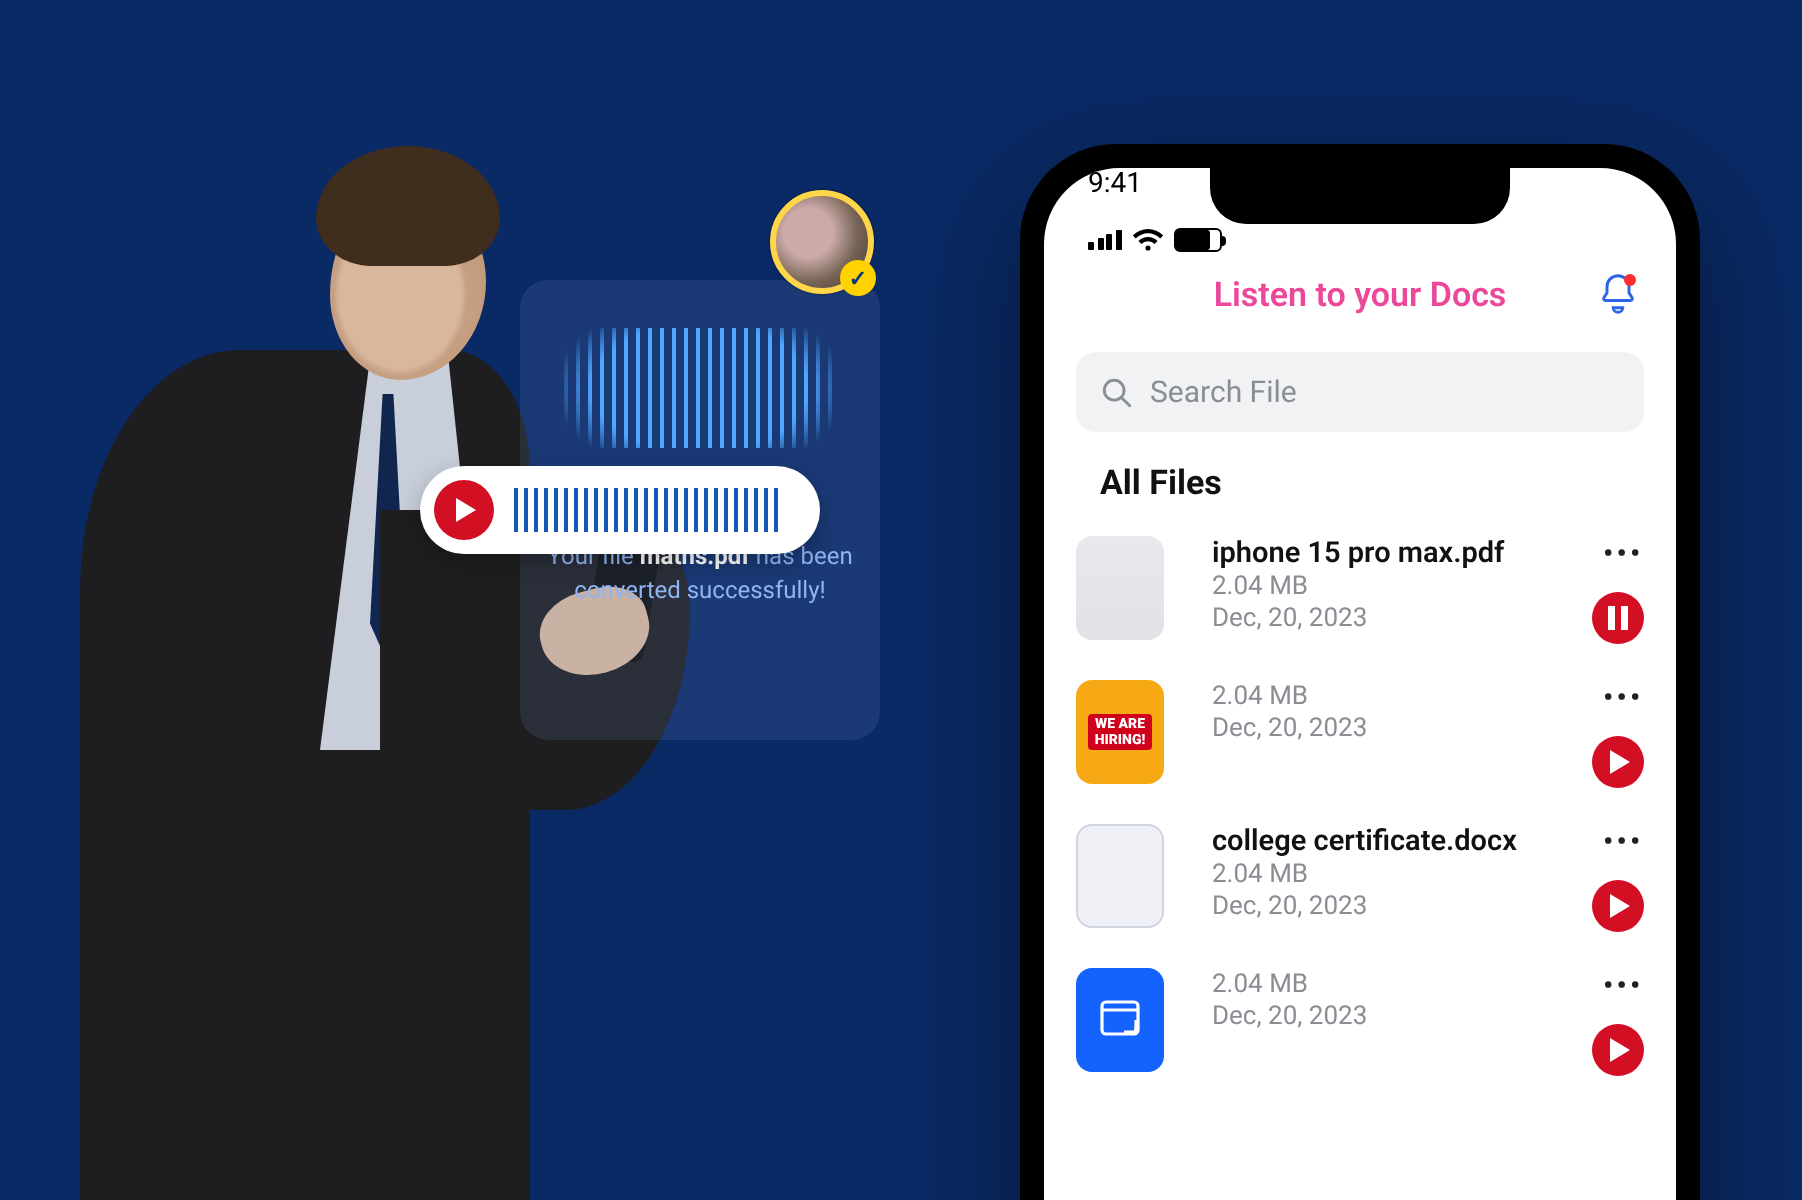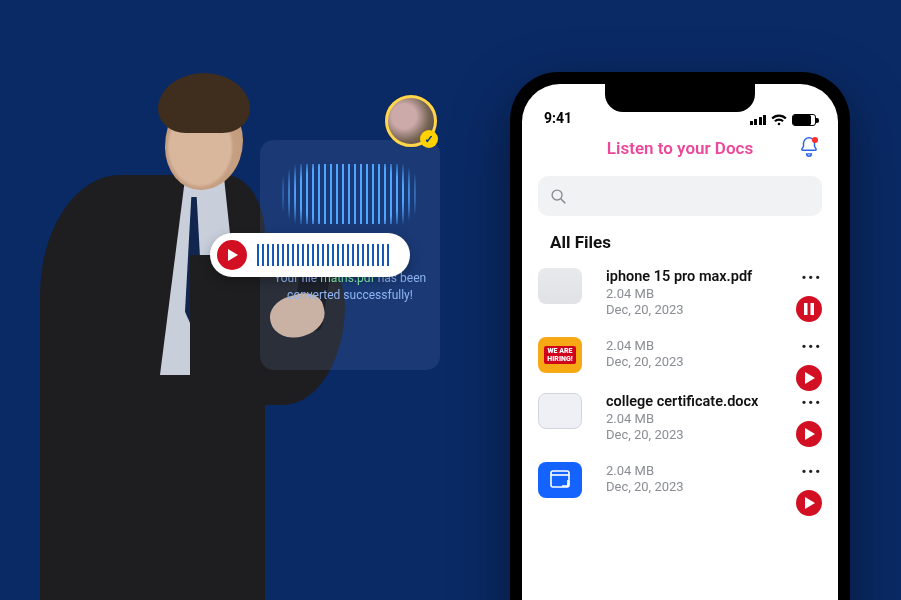--- a/index.html
+++ b/index.html
@@ -34,40 +34,40 @@
   background-image: radial-gradient(circle at 35% 40%, #caa 0 30%, #765 60%, #433 100%); }
 .avatar-badge .tick { position:absolute; right:-4px; bottom:-4px; width:18px; height:18px;
   background:#ffd200; border-radius:50%; display:flex; align-items:center; justify-content:center;
   font-size:11px; color:#083a7a; font-weight:900; }
 .card .wave-big { width:140px; height:60px; margin-top:6px;
   background: repeating-linear-gradient(to right,
      rgba(96,176,255,.0) 0 2px, #4ea6ff 2px 4px, rgba(96,176,255,.0) 4px 6px);
   -webkit-mask: radial-gradient(ellipse 70% 100% at 50% 50%, #000 55%, transparent 75%);
           mask: radial-gradient(ellipse 70% 100% at 50% 50%, #000 55%, transparent 75%); }
 .card .msg { margin-top:46px; font-size:12px; text-align:center; color:#8fb4f2; line-height:1.4; }
-.card .msg b { color:#86efac; font-weight:400; }
+.card .msg b { color:#ffffff; font-weight:700; }
 
 .pill { position:absolute; left:210px; top:193px; width:200px; height:44px;
   background:#fff; border-radius:30px; display:flex; align-items:center; padding:0 12px 0 7px;
   box-shadow:0 4px 12px rgba(0,0,0,.25); }
 .playcircle { width:30px; height:30px; border-radius:50%; background:#d31023;
   display:flex; align-items:center; justify-content:center; flex-shrink:0; }
 .playcircle svg, .action-btn svg { display:block; }
 .pill .mini-wave { flex:1; height:22px; margin:0 8px;
   background: repeating-linear-gradient(to right,
      transparent 0 2px, #1558b6 2px 4px, transparent 4px 5px); }
 
 
 .phone { position:absolute; left:510px; top:72px; width:340px; height:680px;
   background:#000; border-radius:48px; padding:12px; box-shadow:0 20px 60px rgba(0,0,0,.45); }
 .screen { width:100%; height:100%; background:#fff; border-radius:38px; overflow:hidden; position:relative; }
 .notch { position:absolute; top:0; left:50%; transform:translateX(-50%);
   width:150px; height:28px; background:#000; border-radius:0 0 18px 18px; z-index:5; }
-.statusbar { height:42px; display:flex; align-items:flex-end; justify-content:space-between;
-  padding:0 22px; font-size:14px; font-weight:700; color:#000; }
+.statusbar { height:42px; display:flex; align-items:flex-start; justify-content:space-between;
+  padding:0 22px; font-size:14px; font-weight:400; color:#000;flex-direction:column; }
 .statusbar .right { display:flex; align-items:center; gap:5px; }
 .sig { display:flex; align-items:flex-end; gap:1.5px; }
 .sig span { width:3px; background:#000; border-radius:.5px; }
 .batt { width:24px; height:12px; border:1.5px solid #000; border-radius:3px; position:relative; }
 .batt::after { content:""; position:absolute; right:-3.5px; top:3px; width:2.5px; height:5px; background:#000; border-radius:0 2px 2px 0; }
 .batt i { display:block; width:80%; height:100%; background:#000; border-radius:1.5px; }
 
 .appbar { display:flex; align-items:center; justify-content:center; height:44px; position:relative; }
 .appbar-title { font-size:17px; font-weight:600; color:#ec4899; }
 .bell { position:absolute; right:18px; top:10px; width:22px; height:22px; }
@@ -75,21 +75,21 @@
 
 .search { margin:6px 16px 0; height:40px; background:#f1f2f4; border-radius:10px;
   display:flex; align-items:center; padding:0 12px; gap:8px; color:#8a8d93; font-size:15px; }
 .search svg { flex-shrink:0; }
 .search input { border:none; background:transparent; outline:none; font-size:15px; color:#333; width:100%; }
 .search input::placeholder { color:#8a8d93; }
 
 .section-title { font-size:17px; font-weight:700; margin:16px 28px 6px; color:#111; }
 
 .row { display:flex; align-items:flex-start; padding:10px 16px; gap:24px; position:relative; }
-.thumb { width:44px; height:36px; border-radius:8px; flex-shrink:0; background:#d8dadf;
+.thumb { width:44px; height:52px; border-radius:8px; flex-shrink:0; background:#d8dadf;
   display:flex; align-items:center; justify-content:center; }
 .thumb.doc { background:linear-gradient(#e8e9ec,#e0e2e6); }
 .thumb.hiring { background:#f7a915; }
 .thumb.hiring span { font-size:7px; font-weight:900; color:#fff; background:#d0021b; padding:1px 3px; border-radius:2px; text-align:center; }
 .thumb.cert { background:#eef0f5; border:1px solid #d1d5df; }
 .thumb.web { background:#1463ff; }
 .thumb.web svg { }
 .meta { flex:1; min-width:0; }
 .meta .name { font-size:14.5px; font-weight:600; color:#111; white-space:nowrap; overflow:hidden; text-overflow:ellipsis; }
 .meta .sub { font-size:13px; color:#8a8d93; margin-top:1px; }
@@ -164,20 +164,21 @@
           </svg>
         <span class="dot"></span>
       </span>
     </div>
 
     <div class="search">
       <svg width="17" height="17" viewBox="0 0 24 24">
           <circle cx="10" cy="10" r="7" fill="none" stroke="#8a8d93" stroke-width="2"></circle>
           <line x1="15.5" y1="15.5" x2="21" y2="21" stroke="#8a8d93" stroke-width="2" stroke-linecap="round"></line>
         </svg>
+      <input placeholder="Search File" style="">
     </div>
 
     <div class="section-title">All Files</div>
 
     <div id="file-list">
   <div class="row">
     <div class="thumb doc"></div>
     <div class="meta">
       <div class="name">iphone 15 pro max.pdf</div>
       <div class="sub">2.04 MB</div>

